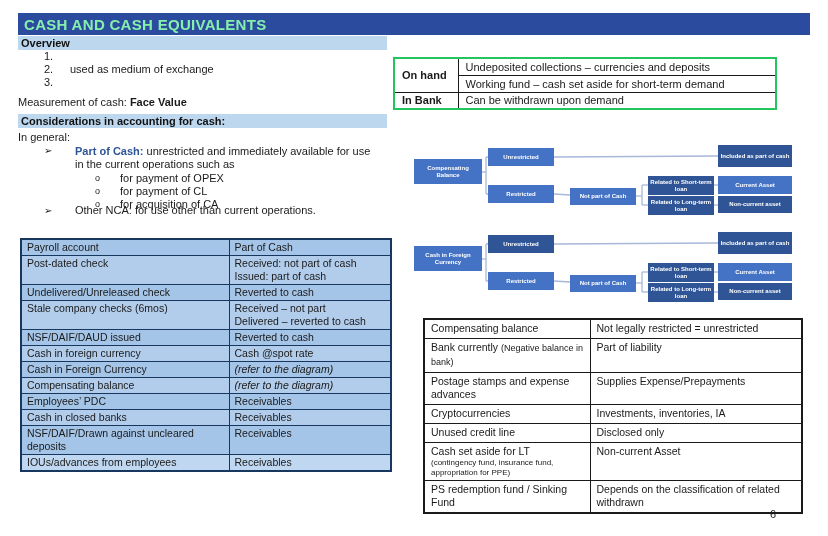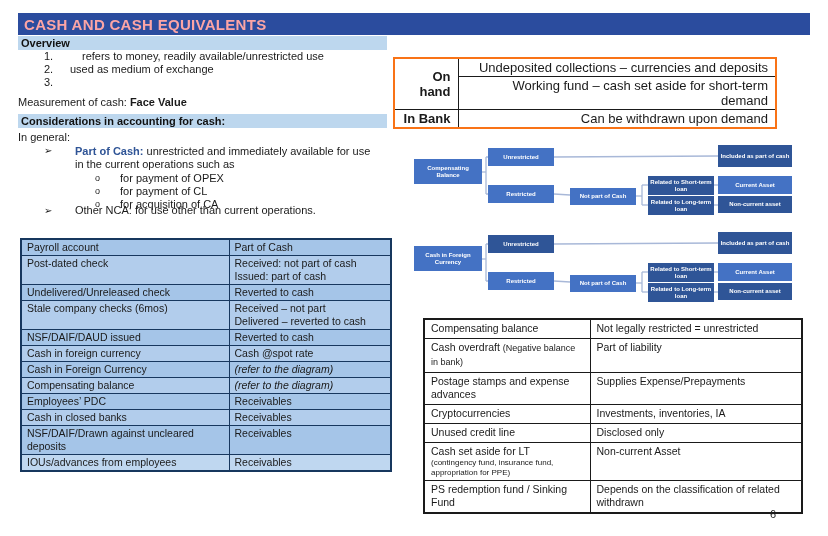--- a/index.html
+++ b/index.html
@@ -1,37 +1,37 @@
 <!DOCTYPE html>
 <html><head>
 <meta charset="utf-8">
 <style>
   * { margin:0; padding:0; box-sizing:border-box; }
   html,body { width:828px; height:536px; background:#ffffff; font-family:"Liberation Sans", sans-serif; color:#1a1a1a; }
   .slide { position:relative; width:828px; height:536px; overflow:hidden; }
 
   .header-bar { position:absolute; left:18px; top:13px; width:792px; height:22px; background:#2b4c9e;
-    color:#fca5a5; font-weight:bold; font-size:15px; display:flex; align-items:center; padding-left:6px; letter-spacing:.3px; }
+    color:#86efac; font-weight:bold; font-size:15px; display:flex; align-items:center; padding-left:6px; letter-spacing:.3px; }
 
   .band { position:absolute; left:18px; width:369px; height:14px; background:#bdd7ee;
     font-weight:bold; font-size:11px; display:flex; align-items:center; padding-left:3px; color:#111; }
   .band-overview { top:36px; }
   .band-considerations { top:114px; }
 
   .ov-list { position:absolute; left:44px; top:49px; width:340px; font-size:11px; }
   .ov-row { display:flex; height:13px; align-items:center; }
   .ov-num { width:26px; }
   .ov-row:first-child .ov-text { padding-left:12px; }
 
   .measure { position:absolute; left:18px; top:96px; font-size:11px; }
   .measure b { font-weight:bold; }
 
   table { border-collapse:collapse; }
 
-  .t-loc { position:absolute; left:393px; top:57px; width:384px; border:2px solid #f97316; font-size:13px;text-align:right; }
+  .t-loc { position:absolute; left:393px; top:57px; width:384px; border:2px solid #22c55e; font-size:11px; }
   .t-loc td { border:1px solid #1a1a1a; padding:1px 7px; height:17px; }
   .t-loc .c1 { font-weight:bold; width:64px; }
 
   .gen-label { position:absolute; left:18px; top:131px; font-size:11px; }
   .bullet { position:absolute; font-size:11px; }
   .b-arrow { position:absolute; font-size:10px; }
   .arrow1 { left:44px; top:145px; }
   .bullet1 { left:75px; top:145px; width:305px; line-height:13px; }
   .accent { color:#2f5496; font-weight:bold; }
   .sub-bullets { position:absolute; left:95px; top:171px; font-size:11px; }
@@ -79,21 +79,20 @@
 
 <div class="slide">
 
   <div class="header-bar">CASH AND CASH EQUIVALENTS</div>
 
   <div class="band band-overview">Overview</div>
 
   <div class="ov-list">
     <div class="ov-row">
       <span class="ov-num">1.</span>
-      <span class="ov-text">refers to money, readily available/unrestricted use</span>
     </div>
     <div class="ov-row">
       <span class="ov-num">2.</span>
       <span class="ov-text">used as medium of exchange</span>
     </div>
     <div class="ov-row">
       <span class="ov-num">3.</span>
     </div>
   </div>
 
@@ -258,21 +257,21 @@
     <div class="node nd n-noncur">Non-current asset</div>
   </div>
 
   <table class="t-class">
     <tbody>
         <tr>
       <td class="c1">Compensating balance</td>
       <td>Not legally restricted = unrestricted</td>
     </tr>
     <tr>
-      <td class="c1"><span>Cash overdraft </span><span class="note">(Negative balance in bank)</span></td>
+      <td class="c1"><span>Bank currently </span><span class="note">(Negative balance in bank)</span></td>
       <td>Part of liability</td>
     </tr>
     <tr>
       <td class="c1">Postage stamps and expense advances</td>
       <td>Supplies Expense/Prepayments</td>
     </tr>
     <tr>
       <td class="c1">Cryptocurrencies</td>
       <td>Investments, inventories, IA</td>
     </tr>

